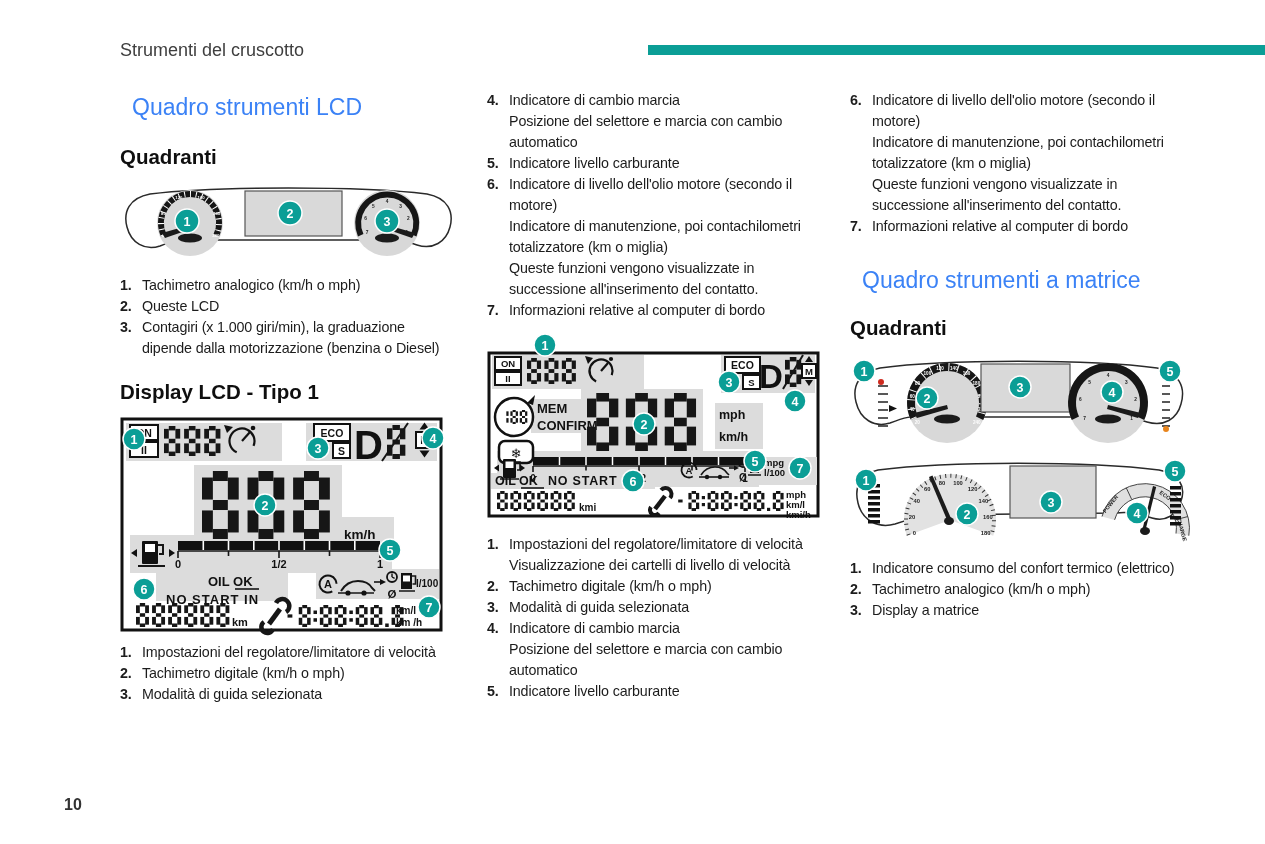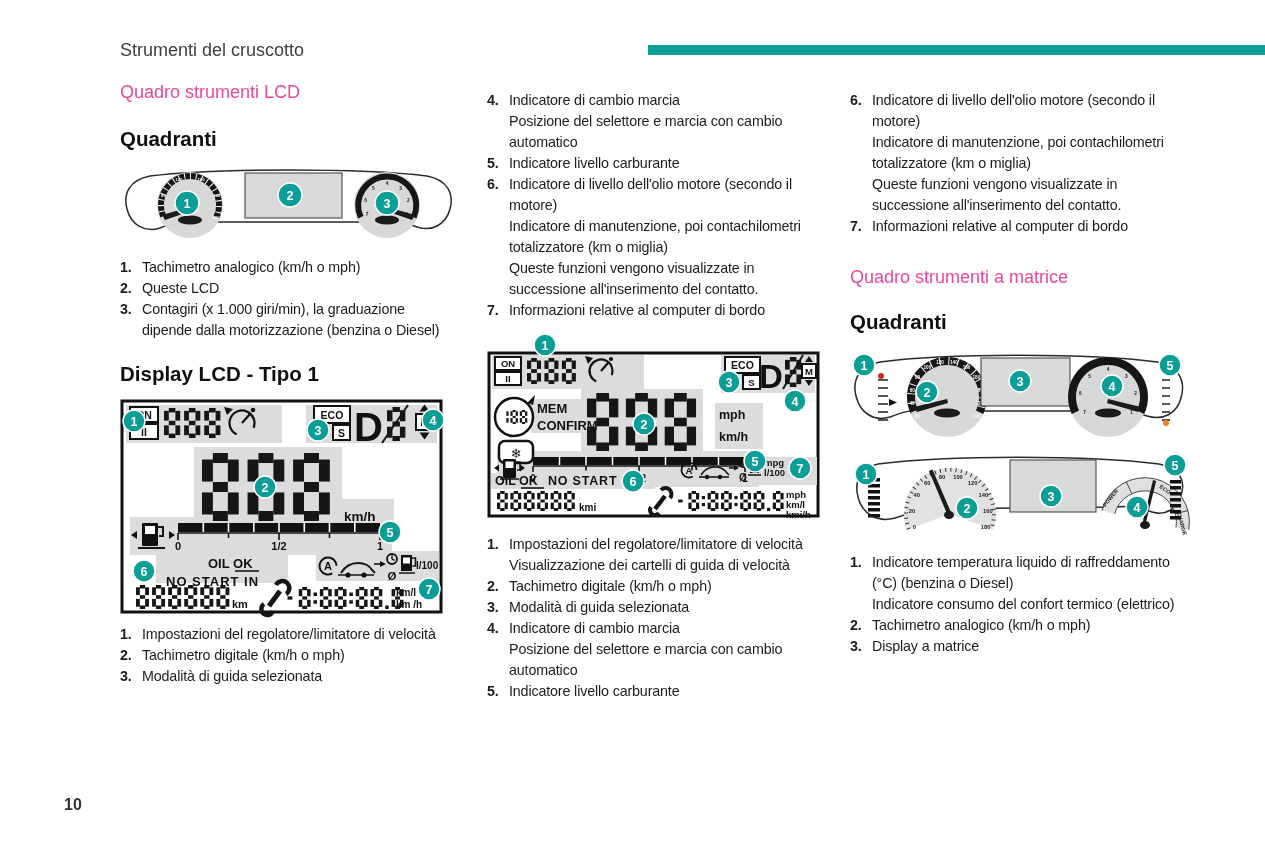--- a/index.html
+++ b/index.html
@@ -5,21 +5,21 @@
   html,body{margin:0;padding:0;background:#fff;}
   body{width:1265px;height:844px;position:relative;overflow:hidden;
        font-family:"Liberation Sans","DejaVu Sans",sans-serif;color:#1c1c1c;}
   .page-header{position:absolute;left:120px;top:40px;font-size:18px;color:#3e3e3e;}
   .accent-bar{position:absolute;left:648px;top:45px;width:617px;height:10px;background:#0b9e96;}
   .page-number{position:absolute;left:64px;top:796px;font-size:16px;font-weight:bold;color:#333;}
   .col{position:absolute;}
   .col1{left:120px;top:82px;width:337px;}
   .col2{left:487px;top:90px;width:344px;}
   .col3{left:850px;top:90px;width:337px;}
-  h1.doc{font-size:18px;font-weight:normal;color:#ec4899;margin:0;line-height:1.18;}
+  h1.doc{font-size:23px;font-weight:normal;color:#3b82f6;margin:12px;line-height:1.18;}
   h2.doc{font-size:20.5px;font-weight:bold;color:#0f0f0f;margin:0;line-height:1.15;}
   .nlist{list-style:none;margin:0;padding:0;font-size:14.3px;line-height:1.47;letter-spacing:-0.15px;}
   .nlist li{display:flex;}
   .nlist .n{font-weight:bold;min-width:22px;flex:0 0 22px;}
   .nlist .t{flex:1;}
   .nlist .p{display:block;}
   figure.fig{margin:0;padding:0;}
   figure.fig svg{display:block;overflow:visible;}
   svg text{font-family:"Liberation Sans","DejaVu Sans",sans-serif;}
   
@@ -769,21 +769,21 @@
           <text y="4.5">7</text>
         </g>
     </svg>
   </figure>
 
   <ol class="nlist" style="margin-top:16px">
     <li>
         <span class="n">1.</span>
         <span class="t">
           <span class="p">Impostazioni del regolatore/limitatore di velocità</span>
-          <span class="p">Visualizzazione dei cartelli di guida di velocità</span>
+          <span class="p">Visualizzazione dei cartelli di livello di velocità</span>
         </span>
       </li>
     <li>
         <span class="n">2.</span>
         <span class="t">
           <span class="p">Tachimetro digitale (km/h o mph)</span>
         </span>
       </li>
     <li>
         <span class="n">3.</span>
@@ -972,21 +972,20 @@
           <circle r="11"></circle>
           <text y="4.5">5</text>
         </g>
     </svg>
   </figure>
 
   <ol class="nlist" style="margin-top:8px">
     <li>
         <span class="n">1.</span>
         <span class="t">
-          <span class="p">Indicatore temperatura liquido di raffreddamento (°C) (benzina o Diesel)</span>
           <span class="p">Indicatore consumo del confort termico (elettrico)</span>
         </span>
       </li>
     <li>
         <span class="n">2.</span>
         <span class="t">
           <span class="p">Tachimetro analogico (km/h o mph)</span>
         </span>
       </li>
     <li>

